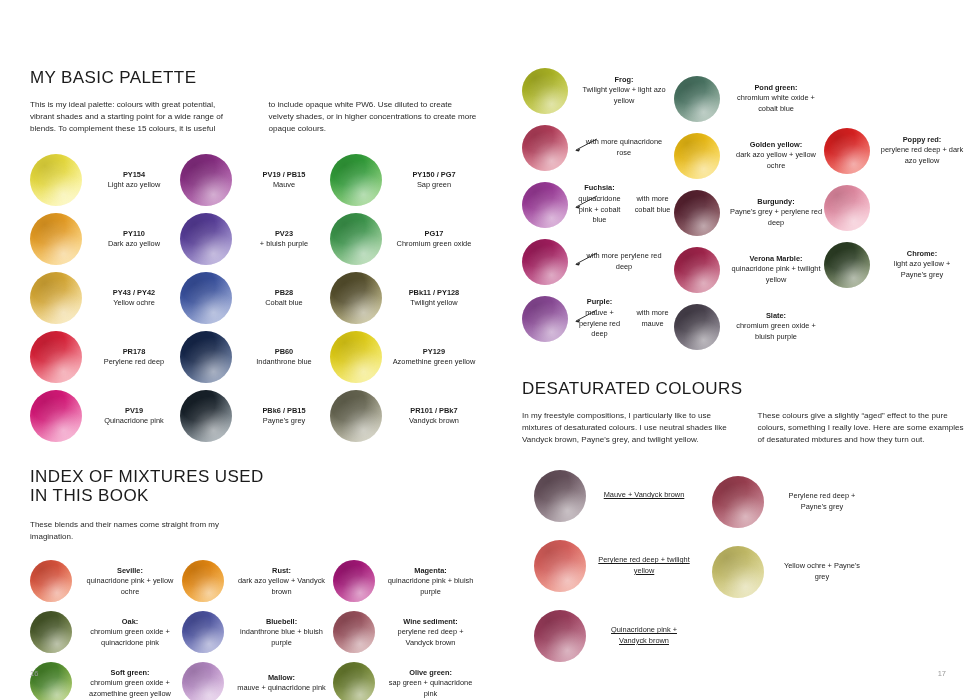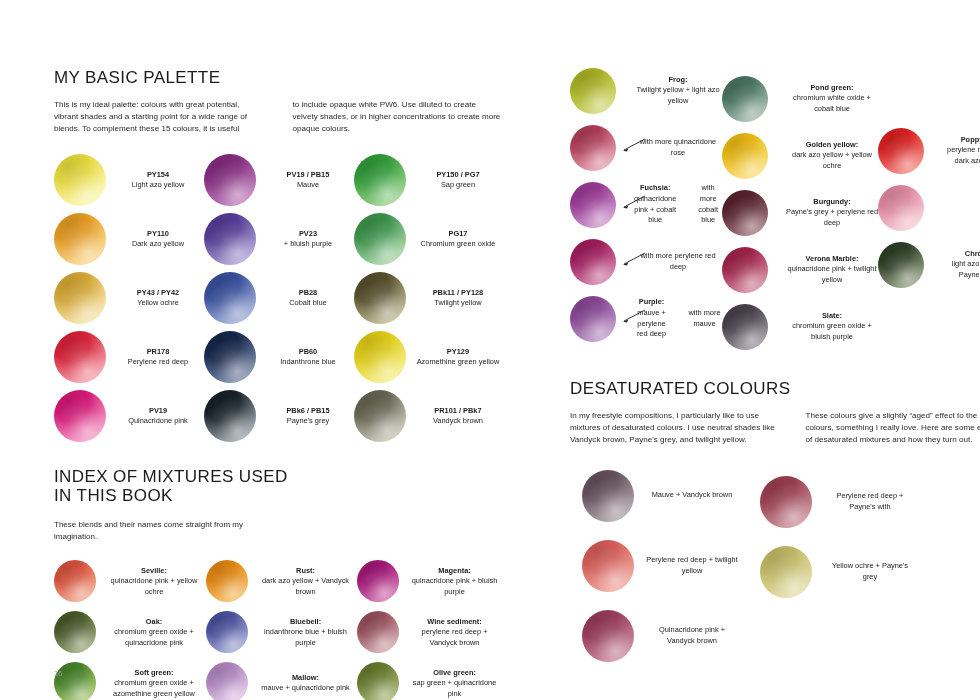--- a/index.html
+++ b/index.html
@@ -5,21 +5,21 @@
   * { box-sizing: border-box; margin: 0; padding: 0; }
   body {
     width: 980px; height: 700px;
     background: #ffffff;
     font-family: "Liberation Sans", sans-serif;
     color: #1a1a1a;
     overflow: hidden;
     position: relative;
   }
   .spread { position: absolute; inset: 0; display: flex; }
-  .page { position: relative; height: 700px; margin-left: 24px; }
+  .page { position: relative; height: 700px; }
   .page-left  { width: 500px; padding: 68px 22px 0 30px; }
   .page-right { width: 480px; padding: 62px 16px 0 22px; }
 
   h1.section-title {
     font-size: 17px;
     font-weight: 400;
     letter-spacing: 0.4px;
     color: #1b1b1b;
     line-height: 1.16;
     margin-bottom: 11px;
@@ -78,21 +78,21 @@
   .mixtures .col-3  { width: 145px; }
   .mixtures { margin-top: 13px; }
 
   .index-block { margin-top: 19px; }
   .index-block .intro { font-size: 8px; }
 
   
   .rmix { display: flex; }
   .rmix .col { display: flex; flex-direction: column; }
   .rmix .swatch { width: 46px; height: 46px; }
-  .rmix .entry { height: 57px; gap: 8px; }
+  .rmix .entry { height: 57px; }
   .rmix .lbl { width: 92px; margin-left: 10px; }
   .rmix .col-a { width: 152px; }
   .rmix .col-b { width: 160px; }
   .rmix .col-c { width: 140px; }
 
   .rmix .col-b { padding-top: 8px; }
   .rmix .col-c { padding-top: 60px; }
 
   
   .ann { position: relative; }
@@ -102,21 +102,21 @@
     width: 26px; height: 14px;
     pointer-events: none;
   }
 
   
   .desat-block { margin-top: 24px; }
   .desat { display: flex; margin-top: 14px; }
   .desat .swatch { width: 52px; height: 52px; }
   .desat .entry { height: 70px; }
   .desat .lbl { width: 92px; margin-left: 12px; text-align: center; }
-  .desat .col-a { width: 185px; padding-left: 12px; }
+  .desat .col-a { width: 185px; padding-left: 12px; text-decoration: underline; }
   .desat .col-b { width: 185px; padding-left: 5px; }
   .desat .col-b { padding-top: 6px; }
 
   .page-num {
     position: absolute;
     bottom: 22px;
     font-size: 7.5px;
     color: #9a9a9a;
   }
   .page-num.left  { left: 30px; }
@@ -483,21 +483,21 @@
               <div class="swatch" style="background: radial-gradient(circle at 34% 26%, rgb(160, 63, 95) 0%, rgb(160, 63, 95) 34%, rgb(196, 123, 147) 88%, rgb(196, 123, 147) 100%);"></div>
               <div class="lbl">
                 <span class="t2">Quinacridone pink + Vandyck brown</span>
               </div>
             </div>
           </div>
           <div class="col col-b">
             <div class="entry">
               <div class="swatch" style="background: radial-gradient(circle at 34% 26%, rgb(161, 66, 84) 0%, rgb(161, 66, 84) 34%, rgb(198, 129, 144) 88%, rgb(198, 129, 144) 100%);"></div>
               <div class="lbl">
-                <span class="t2">Perylene red deep + Payne's with</span>
+                <span class="t2">Perylene red deep + Payne's grey</span>
               </div>
             </div>
             <div class="entry">
               <div class="swatch" style="background: radial-gradient(circle at 34% 26%, rgb(204, 196, 108) 0%, rgb(204, 196, 108) 34%, rgb(224, 219, 160) 88%, rgb(224, 219, 160) 100%);"></div>
               <div class="lbl">
                 <span class="t2">Yellow ochre + Payne's grey</span>
               </div>
             </div>
           </div>
         </div>

